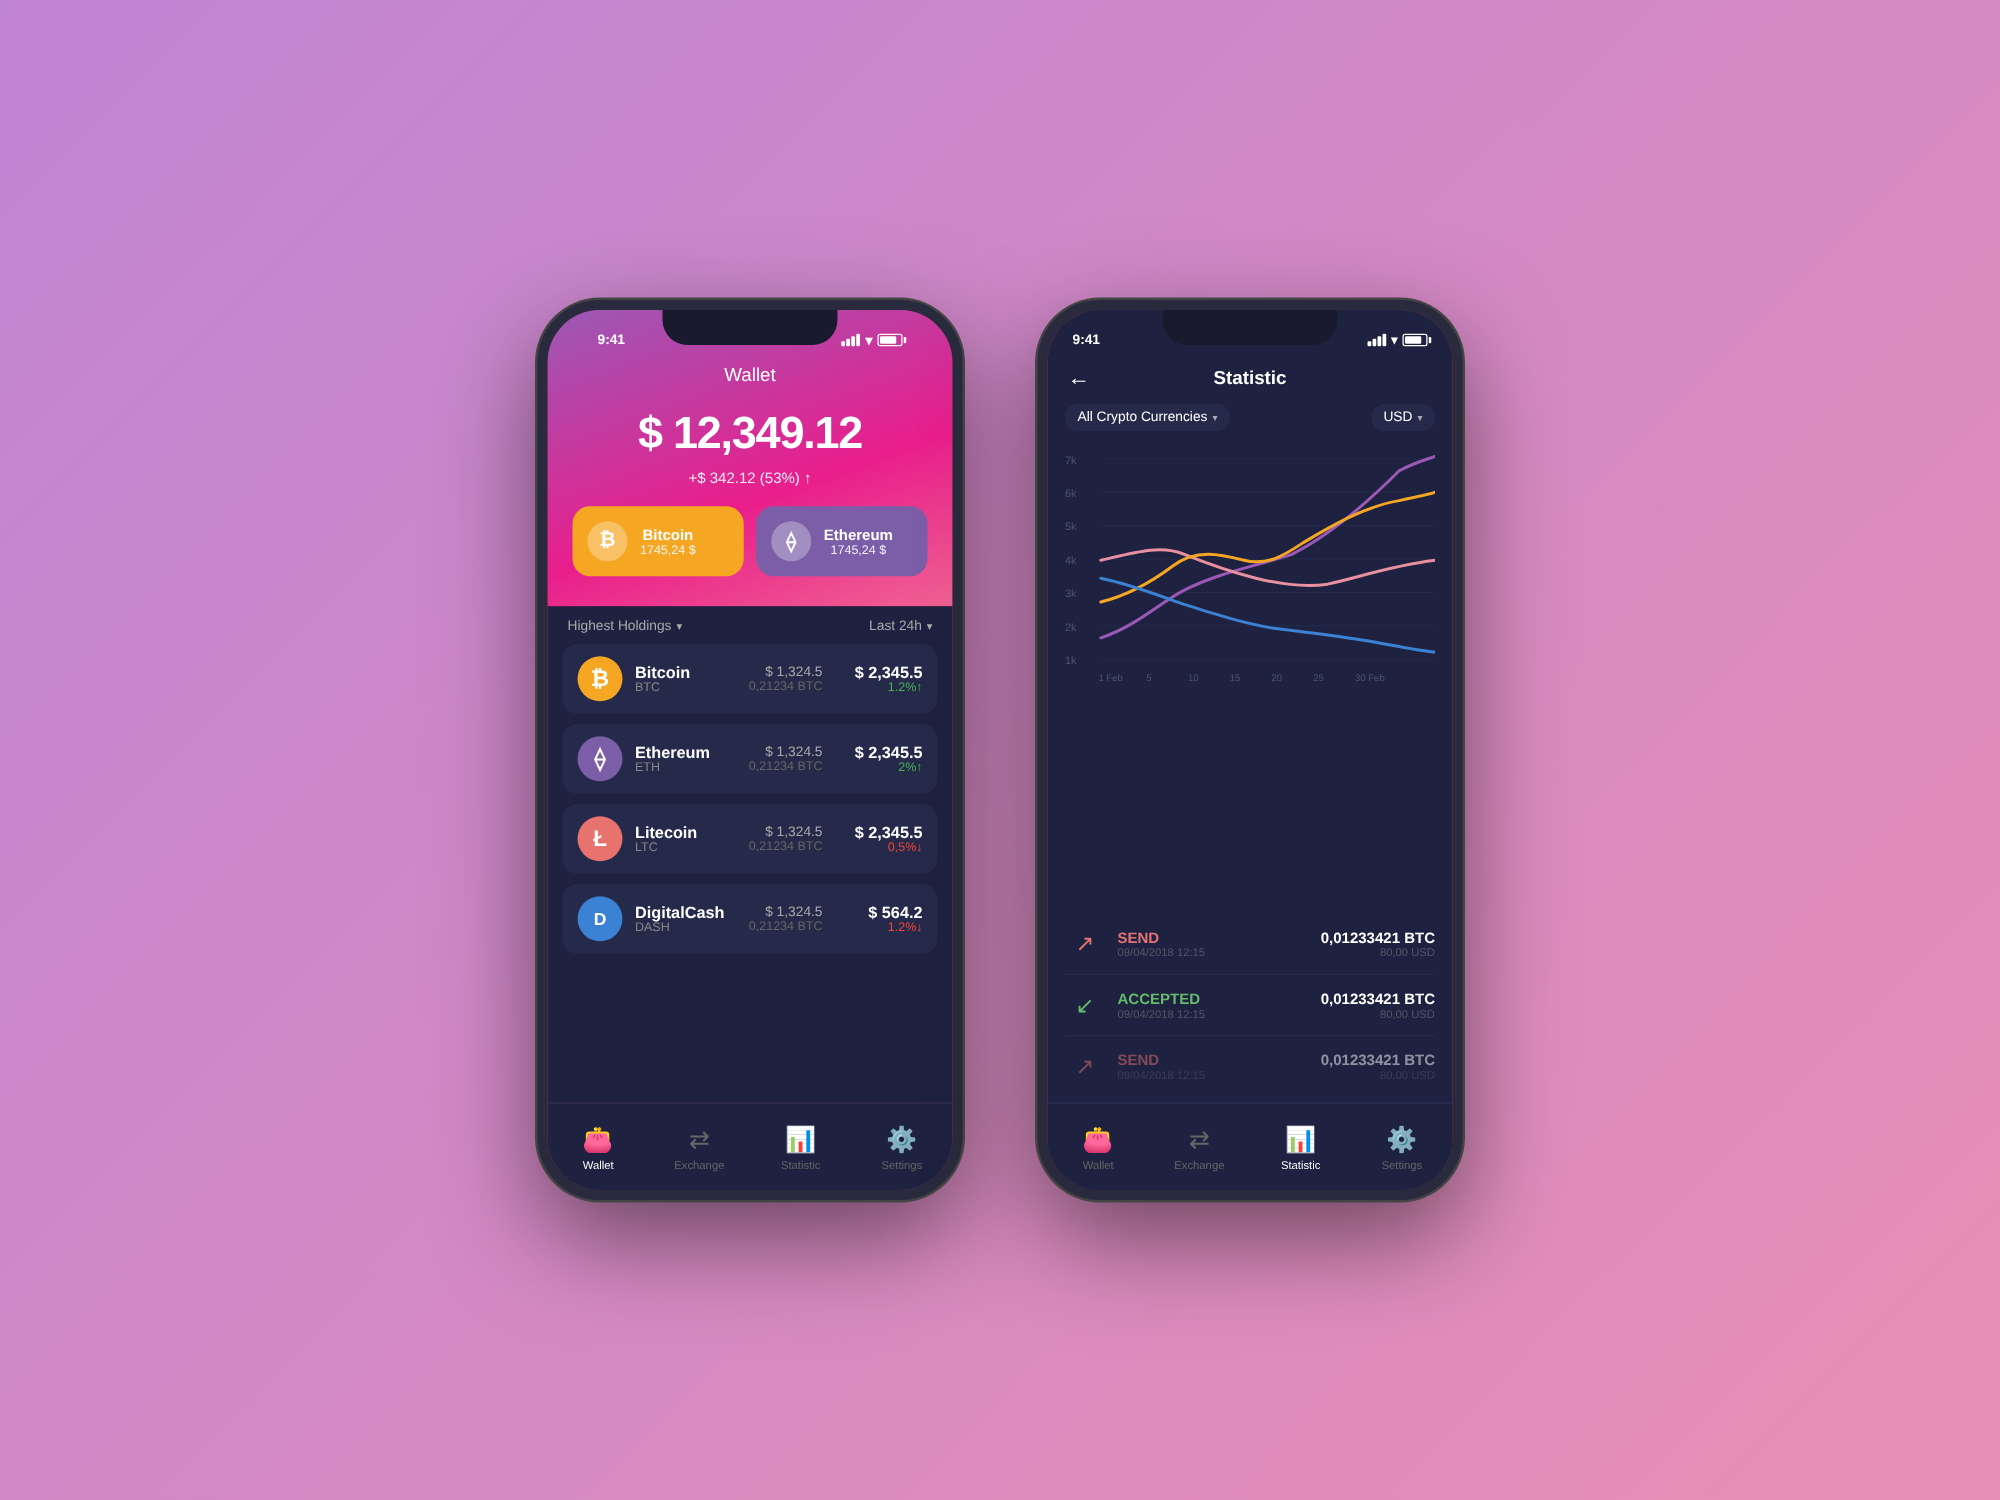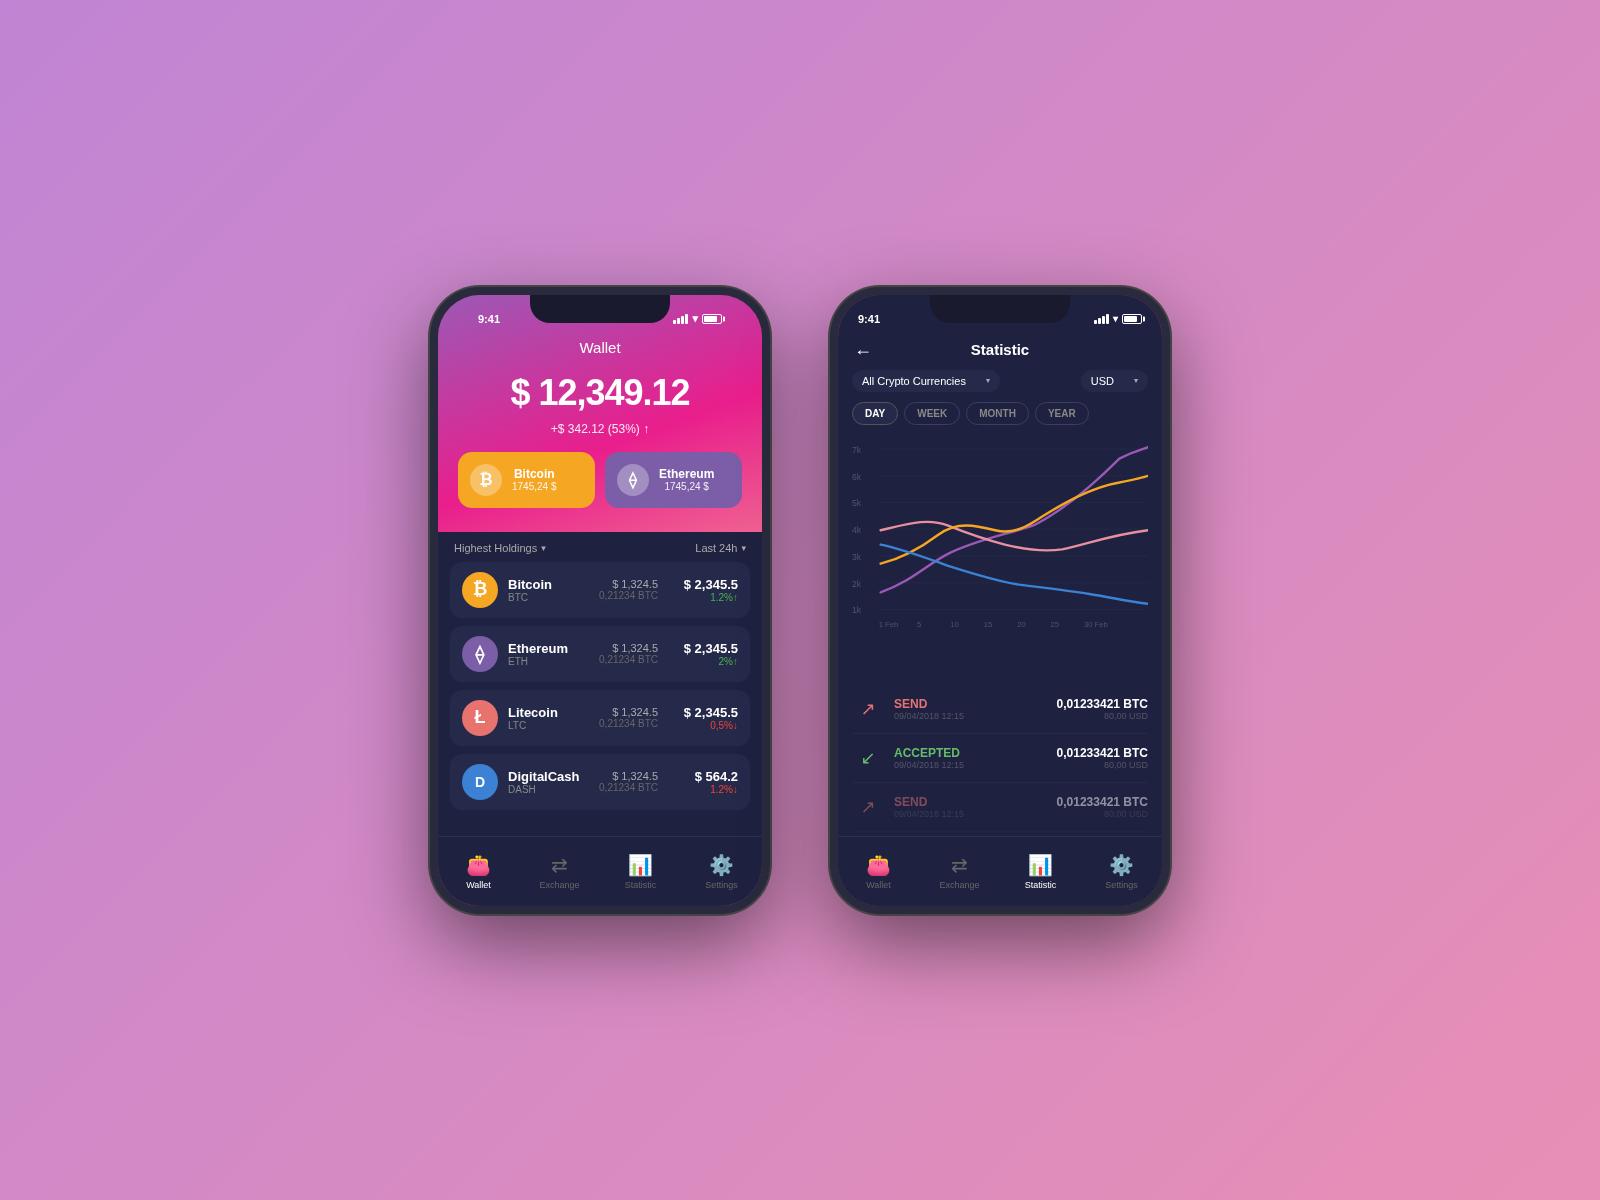--- a/index.html
+++ b/index.html
@@ -11,21 +11,21 @@
       align-items: center;
       justify-content: center;
       gap: 60px;
       font-family: -apple-system, BlinkMacSystemFont, 'Helvetica Neue', Arial, sans-serif;
       overflow: hidden;
     }
 
     
     .phone {
       width: 340px;
-      height: 627px;
+      height: 720px;
       background: #be185d;
       border-radius: 50px;
       border: 8px solid #2a2a3e;
       box-shadow: 0 0 0 2px #444, 0 30px 80px rgba(0,0,0,0.5), inset 0 0 0 1px #555;
       overflow: hidden;
       position: relative;
       display: flex;
       flex-direction: column;
     }
 
@@ -244,21 +244,21 @@
     .filter-row {
       display: flex;
       justify-content: space-between;
       align-items: center;
       padding: 4px 14px;
       flex-shrink: 0;
     }
     .filter-dropdown {
       display: flex;
       align-items: center;
-      gap: 20px;
+      gap: 4px;
       color: white;
       font-size: 11px;
       background: #252a4a;
       padding: 5px 10px;
       border-radius: 16px;
     }
     .filter-dropdown .chevron-d { font-size: 8px; color: #aaa; }
 
     .period-tabs {
       display: flex;
@@ -525,34 +525,20 @@
       <div class="filter-dropdown">
         <span>All Crypto Currencies</span>
         <span class="chevron-d">▾</span>
       </div>
       <div class="filter-dropdown">
         <span>USD</span>
         <span class="chevron-d">▾</span>
       </div>
     </div>
 
-    <div class="period-tabs">
-      <div class="period-tab active">
-        <span>DAY</span>
-      </div>
-      <div class="period-tab">
-        <span>WEEK</span>
-      </div>
-      <div class="period-tab">
-        <span>MONTH</span>
-      </div>
-      <div class="period-tab">
-        <span>YEAR</span>
-      </div>
-    </div>
 
     <div class="chart-area">
       <svg class="chart-svg" viewBox="0 0 310 200" xmlns="http://www.w3.org/2000/svg">
 
         <line x1="30" y1="10" x2="310" y2="10" stroke="#2a3050" stroke-width="0.5"></line>
         <line x1="30" y1="38" x2="310" y2="38" stroke="#2a3050" stroke-width="0.5"></line>
         <line x1="30" y1="66" x2="310" y2="66" stroke="#2a3050" stroke-width="0.5"></line>
         <line x1="30" y1="94" x2="310" y2="94" stroke="#2a3050" stroke-width="0.5"></line>
         <line x1="30" y1="122" x2="310" y2="122" stroke="#2a3050" stroke-width="0.5"></line>
         <line x1="30" y1="150" x2="310" y2="150" stroke="#2a3050" stroke-width="0.5"></line>

